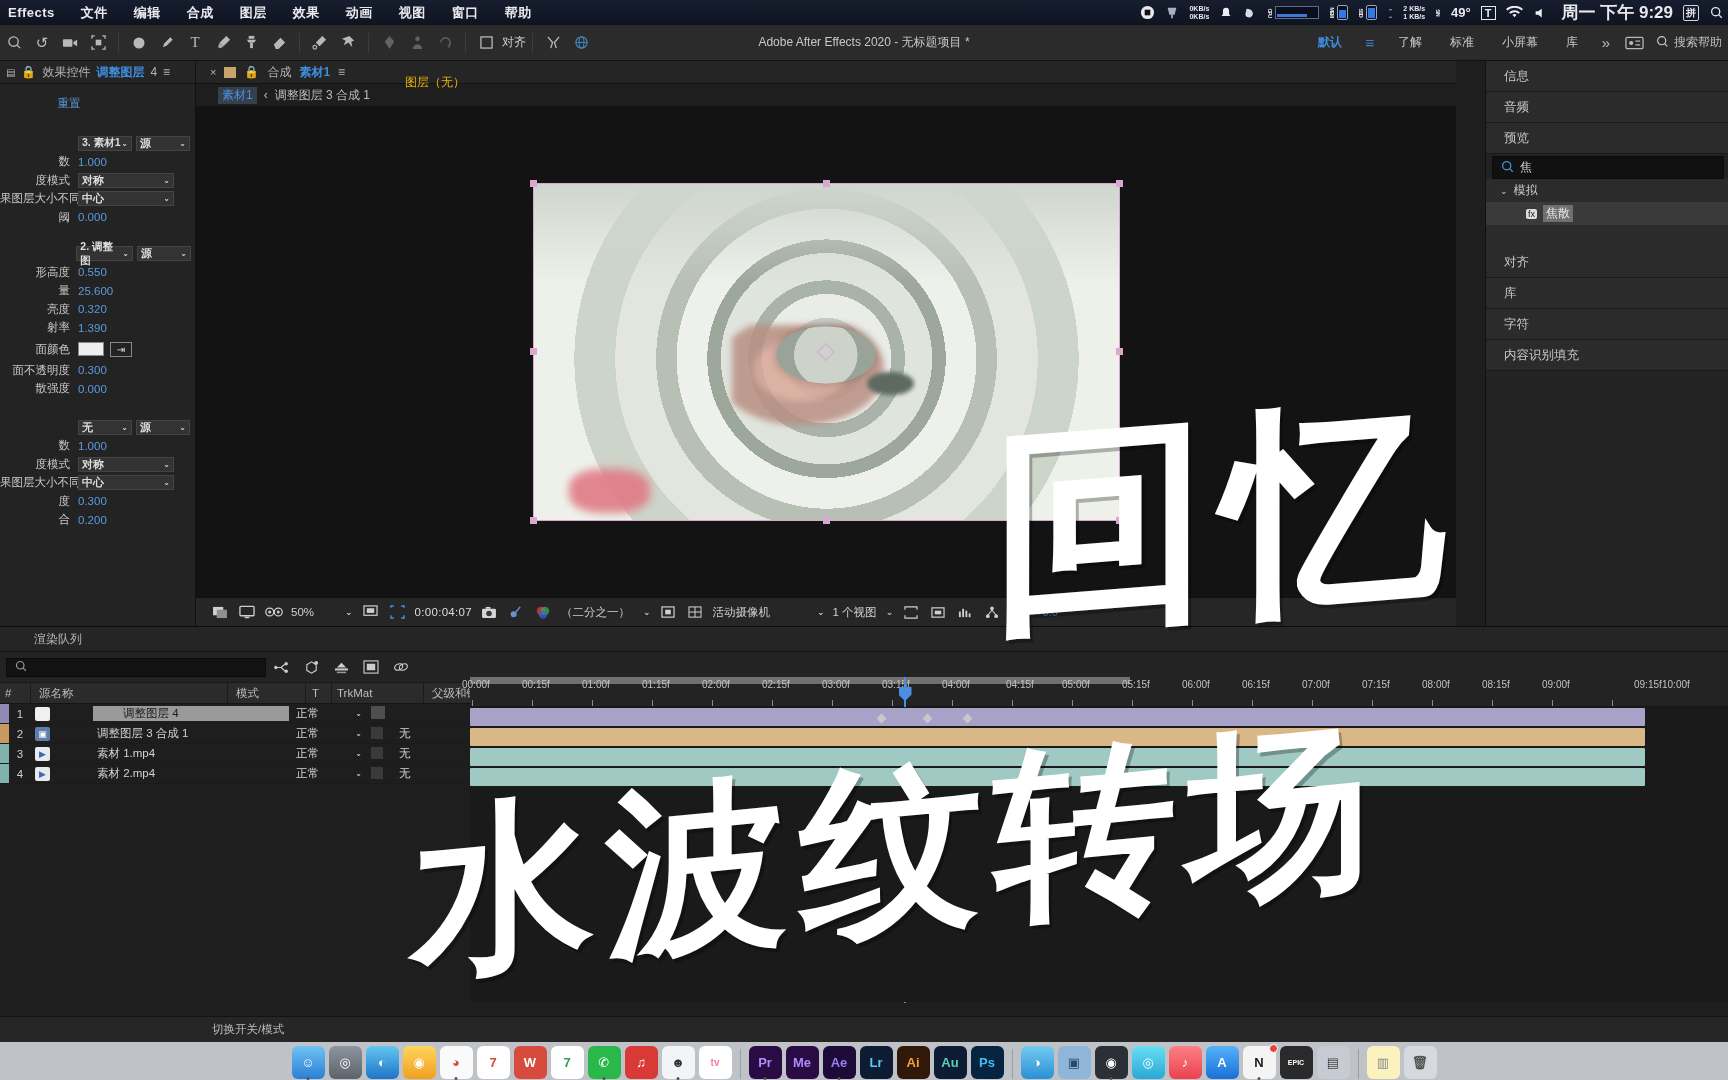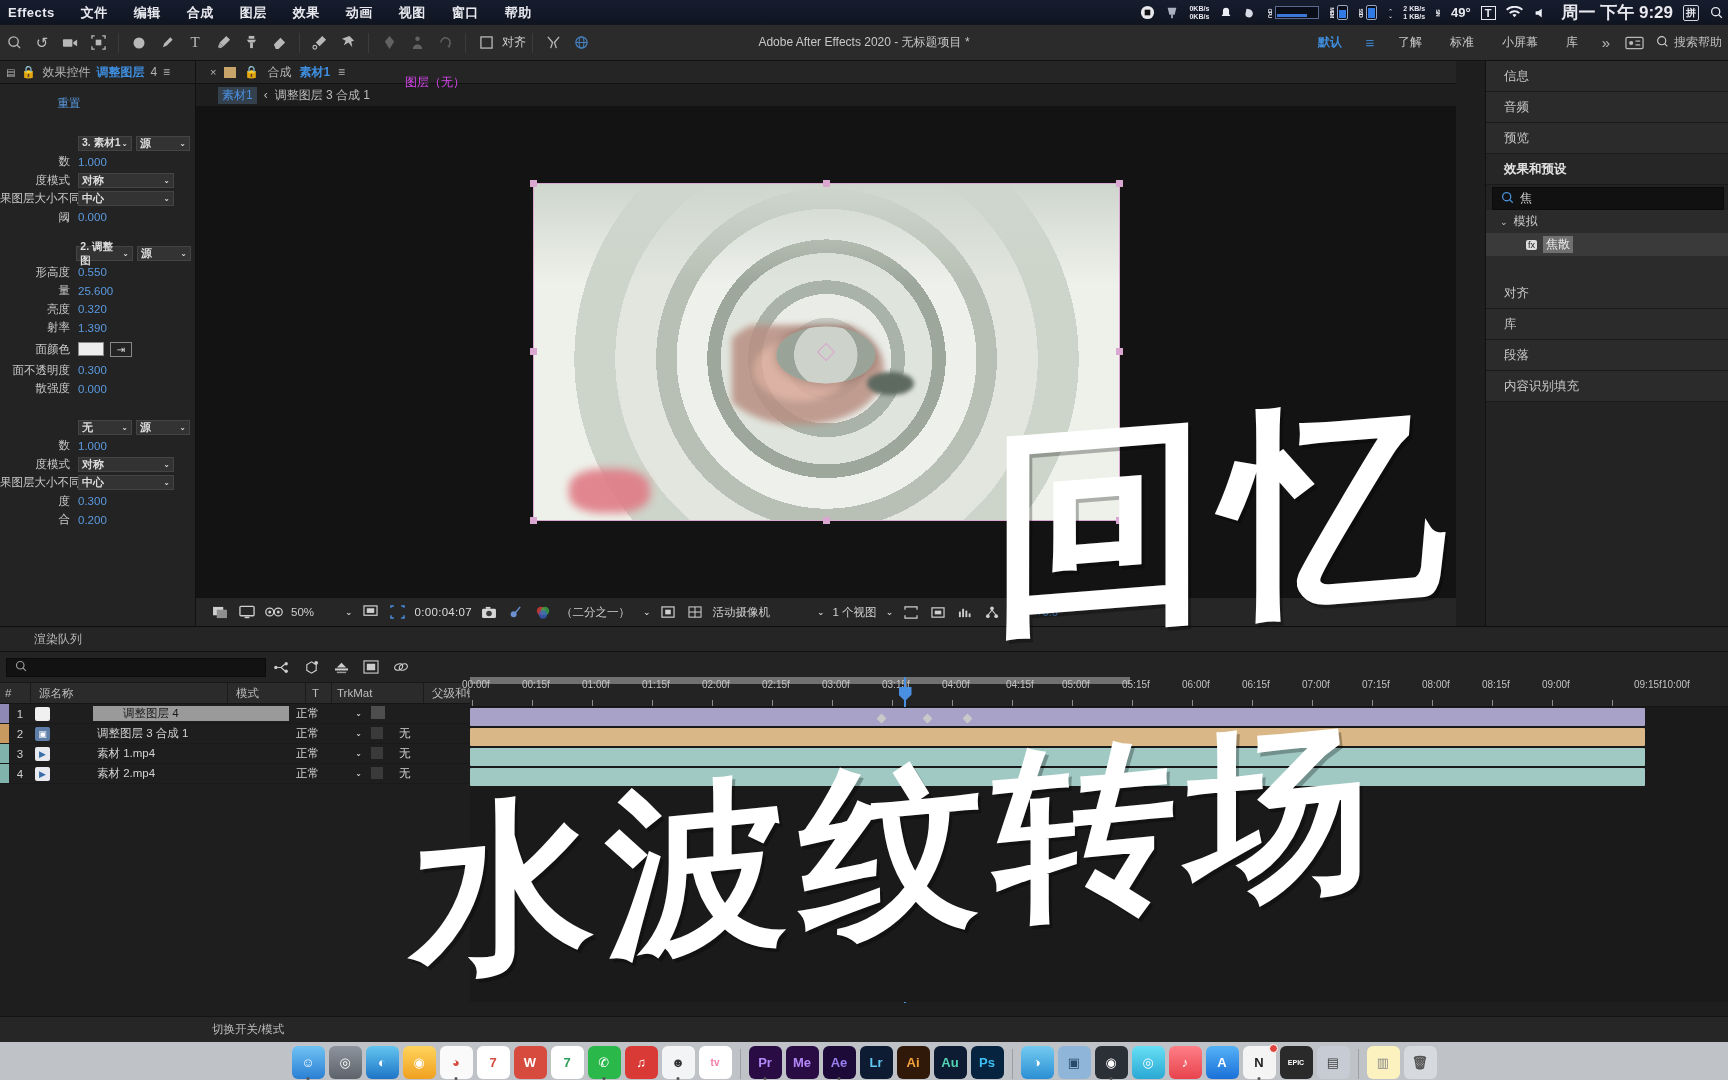--- a/index.html
+++ b/index.html
@@ -547,21 +547,21 @@
   </div>
 
   <div class="panel" id="comp">
     <div class="ptabbar" style="padding-left:14px;gap:8px;">
       <span style="font-size:11px;">×</span>
       <span style="width:12px;height:11px;background:#c9a46a;display:inline-block;"></span>
       <span>🔒</span>
       <span>合成</span>
       <span class="ptab-active">素材1</span>
       <span>≡</span>
-      <span style="margin-left:52px;color:#d946ef;margin-top:20px;">图层（无）</span>
+      <span style="margin-left:52px;color:#eab308;margin-top:20px;">图层（无）</span>
     </div>
     <div class="compcrumb">
       <span class="crumb-blue" style="background:#35404d;padding:0 4px;">素材1</span>
       <span>‹</span>
       <span>调整图层 3 合成 1</span>
     </div>
 
     <div class="viewport">
       <div class="frame">
         <div class="frameimg">
@@ -698,21 +698,20 @@
       <span class="ic">↺</span>
       <span style="color:#4a8fd4;font-size:11px;">+0.0</span>
     </div>
   </div>
 
   <div class="panel" id="rightgap"></div>
   <div class="panel" id="right">
     <div class="rrow">信息</div>
     <div class="rrow">音频</div>
     <div class="rrow">预览</div>
-    <div class="rrow head" style="font-weight:bold;color:#e2e2e2;">效果和预设</div>
     <div class="rsearch">
       <span style="color:#4a8fd4;">
         <svg width="13" height="13" viewBox="0 0 16 16">
             <circle cx="7" cy="7" r="5" stroke="#4a8fd4" stroke-width="1.6" fill="none"></circle>
             <line x1="10.6" y1="10.6" x2="14.5" y2="14.5" stroke="#4a8fd4" stroke-width="1.6"></line>
           </svg>
       </span>
       <span>焦</span>
     </div>
     <div class="rtree">
@@ -721,21 +720,21 @@
         <span>模拟</span>
       </div>
       <div class="rtreerow child">
         <span class="chip">fx</span>
         <span class="sel-hl">焦散</span>
       </div>
       <div style="height:22px;background:#2b2b2b;"></div>
     </div>
     <div class="rrow">对齐</div>
     <div class="rrow">库</div>
-    <div class="rrow">段落</div>
+    <div class="rrow">字符</div>
     <div class="rrow">内容识别填充</div>
   </div>
 
   <div class="panel" id="tl">
     <div class="tltabs">
       <span>渲染队列</span>
     </div>
     <div class="tltools">
       <div class="tlsearch">
         <span>

